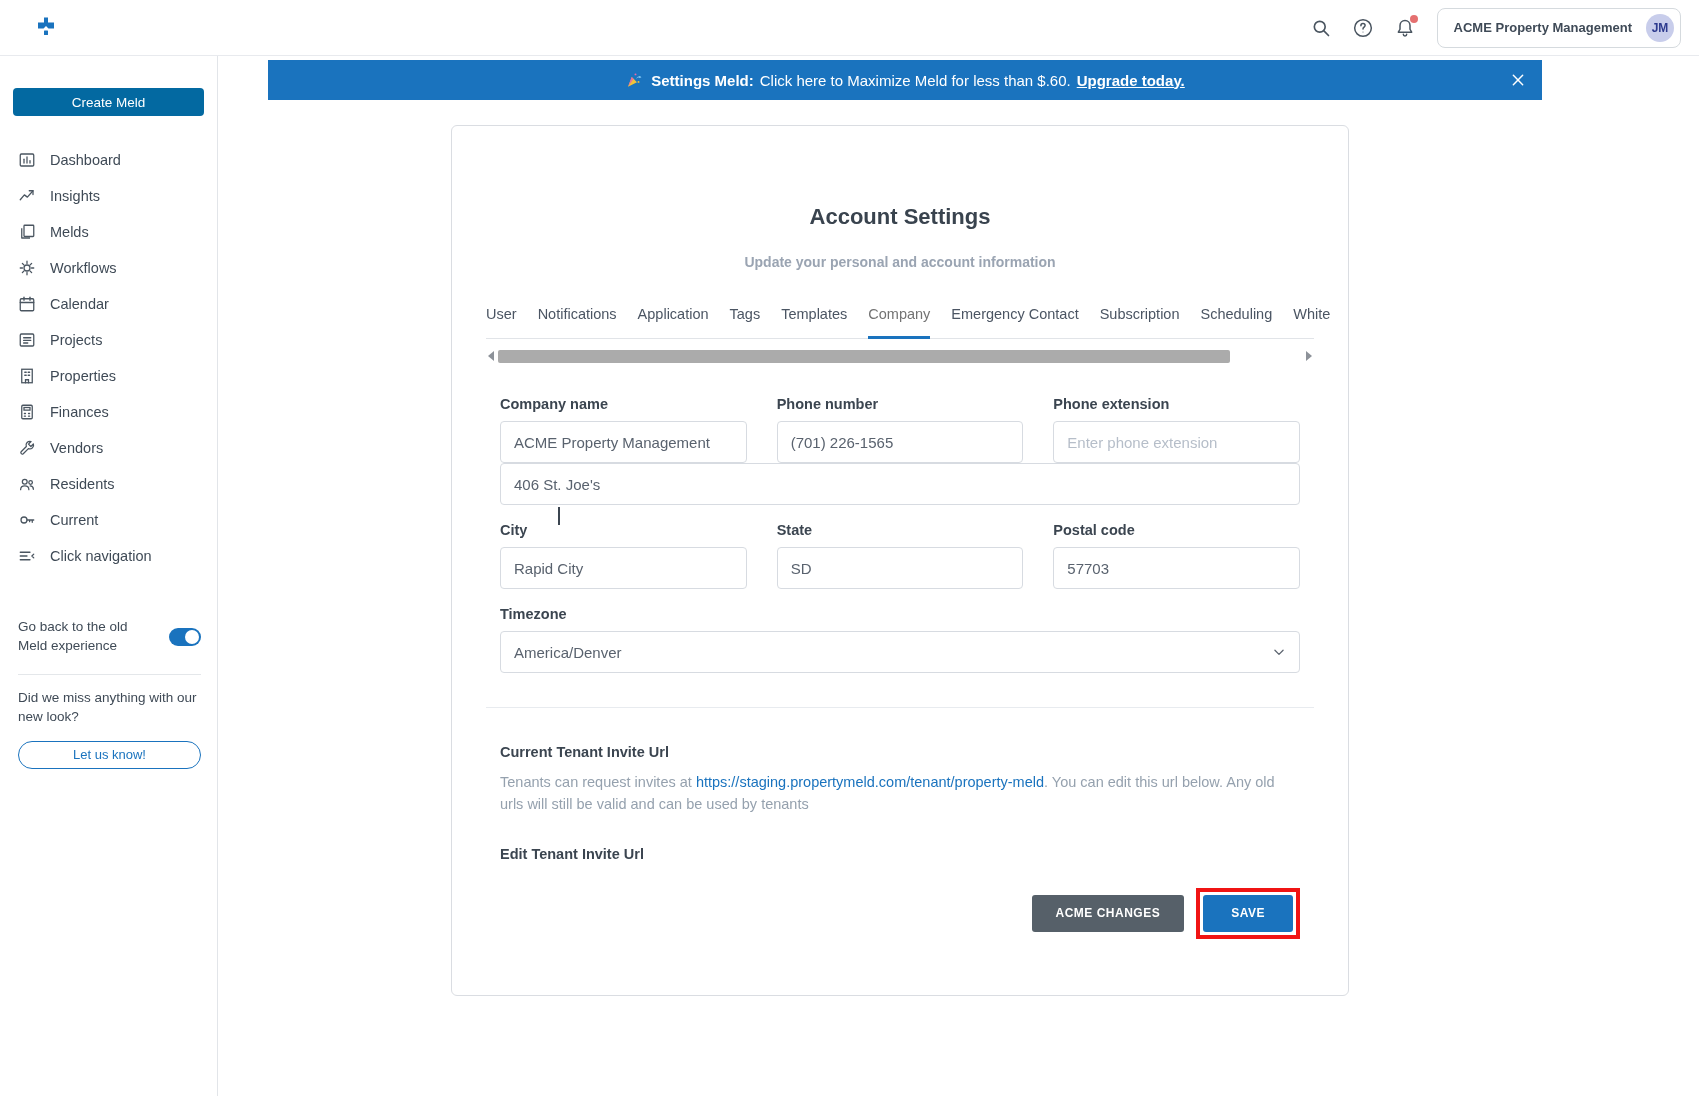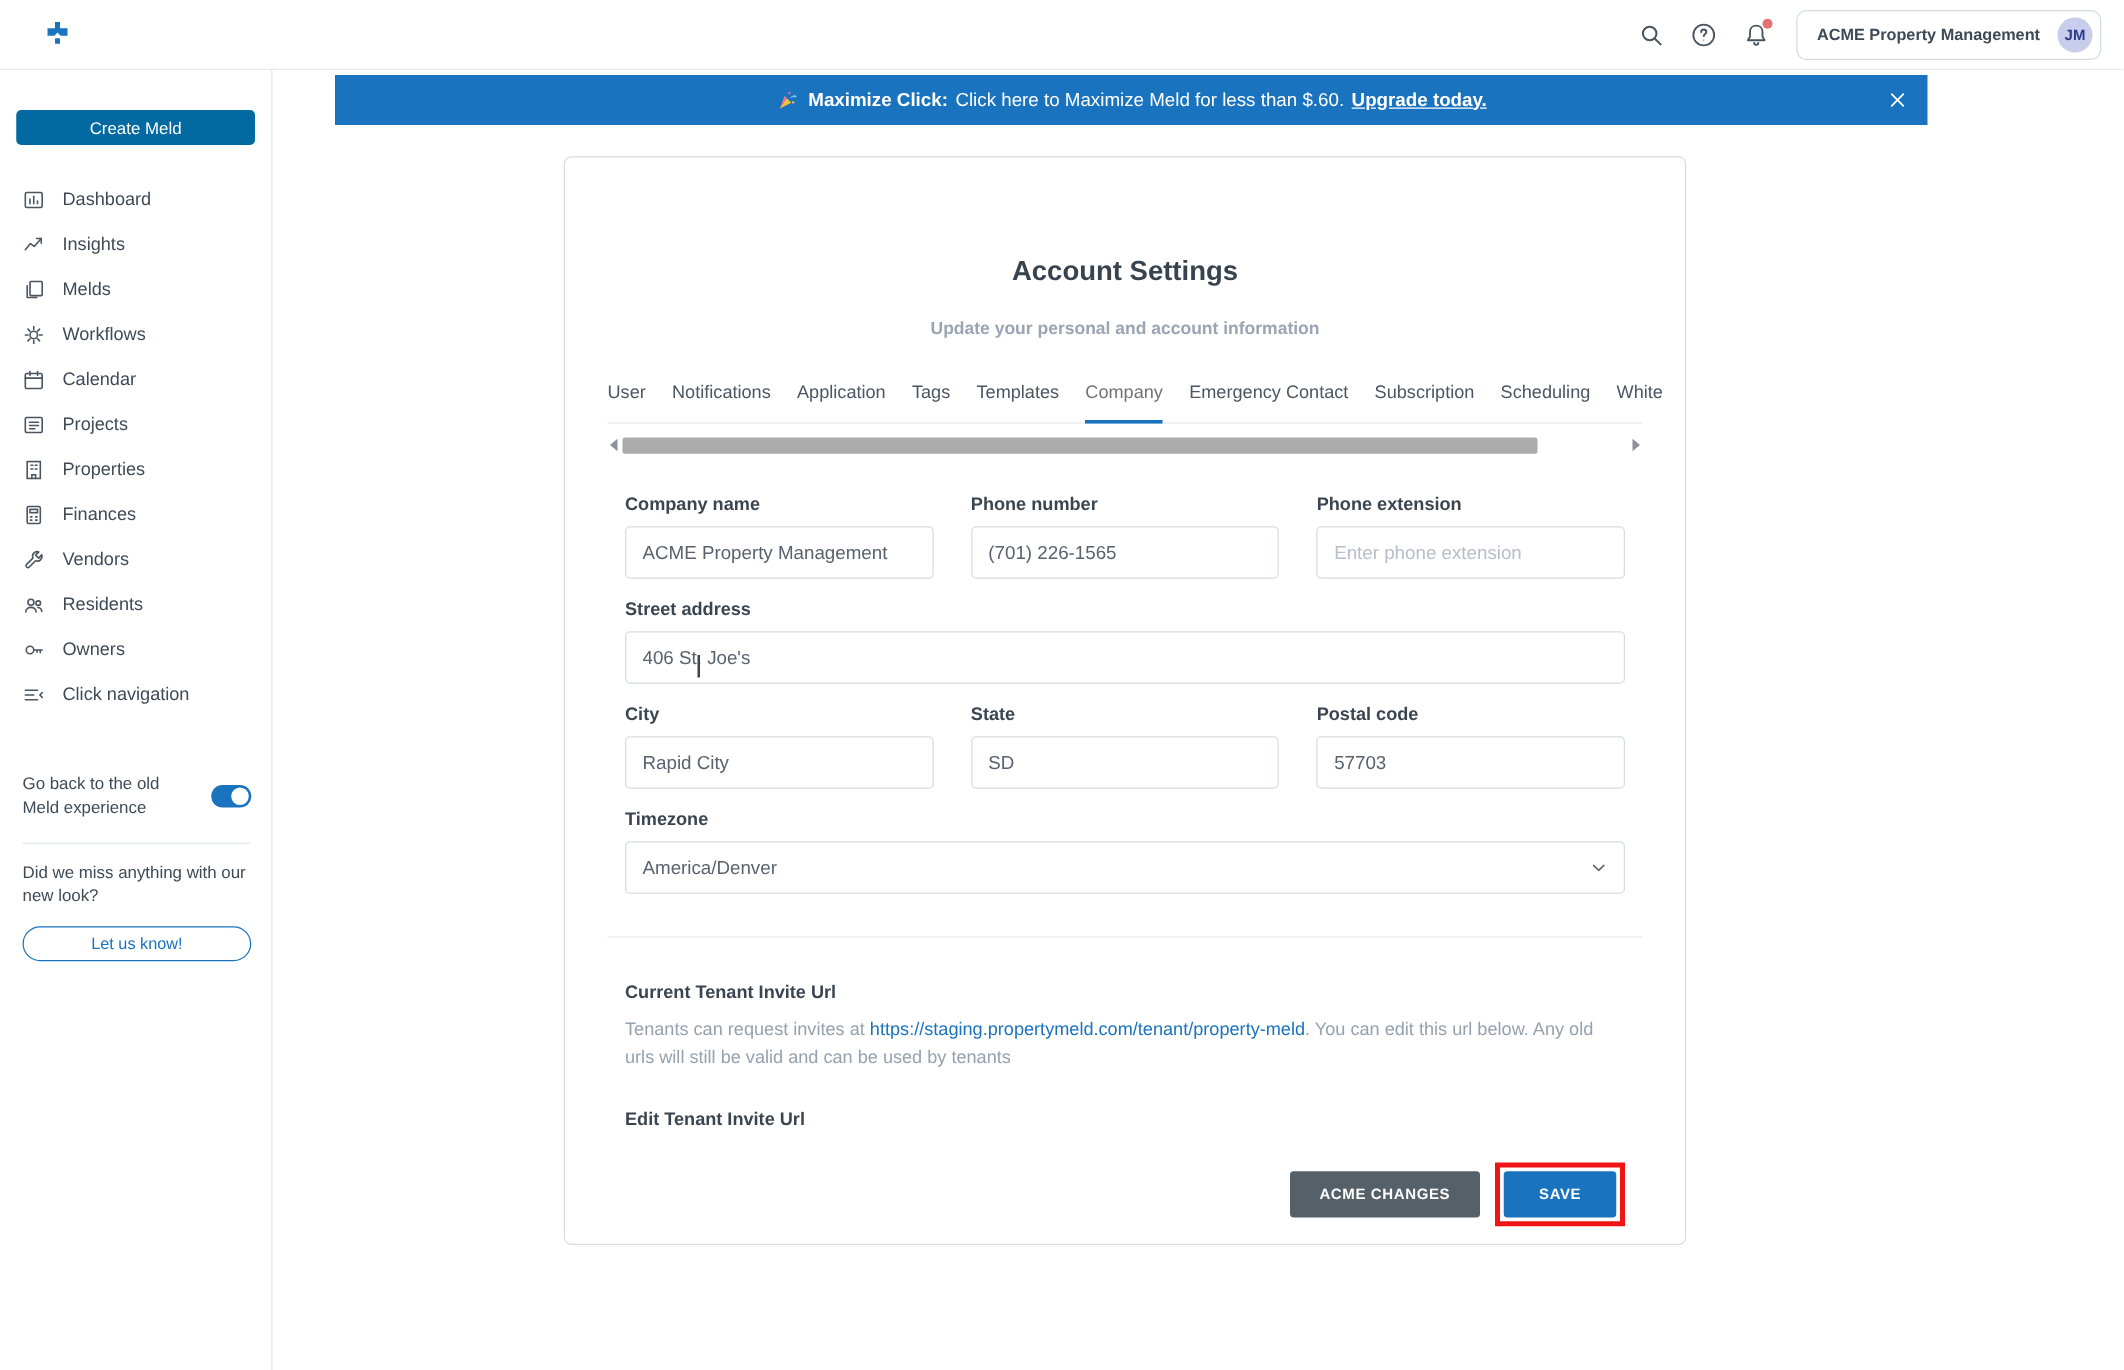--- a/index.html
+++ b/index.html
@@ -249,21 +249,21 @@
       <span class="nlabel">Residents</span>
     </div>
 
     <div class="nav-item">
       <span class="nicon">
         <svg width="18" height="18" viewBox="0 0 24 24" fill="none" stroke="currentColor" stroke-width="1.7" stroke-linecap="round">
           <circle cx="8" cy="12" r="4"></circle>
             <path d="M12 12h9M19 12v3M15.5 12v2.3"></path>
         </svg>
       </span>
-      <span class="nlabel">Owners</span>
+      <span class="nlabel">Current</span>
     </div>
 
     <div class="nav-item">
       <span class="nicon">
         <svg width="18" height="18" viewBox="0 0 24 24" fill="none" stroke="currentColor" stroke-width="1.7" stroke-linecap="round" stroke-linejoin="round">
           <path d="M3 7h13M3 12h9M3 17h13"></path>
             <path d="M21 9.5 18.5 12 21 14.5"></path>
         </svg>
       </span>
       <span class="nlabel">Click navigation</span>
@@ -289,21 +289,21 @@
   <span class="confetti">
     <svg width="18" height="18" viewBox="0 0 24 24">
       <path d="M4 21 9 8l7 7z" fill="#f0c33c"></path>
       <path d="M4 21l5-13 2.3 2.3z" fill="#e86aa6"></path>
       <circle cx="14" cy="4.5" r="1.3" fill="#e86aa6"></circle>
         <circle cx="19.5" cy="8" r="1.3" fill="#7cc3f2"></circle>
         <circle cx="18" cy="14.5" r="1.3" fill="#f0c33c"></circle>
       <path d="M15.5 9.5c2-2 4-2 6-1" stroke="#7cc3f2" stroke-width="1.2" fill="none"></path>
     </svg>
   </span>
-  <span class="b-bold">Maximize Click:</span>
+  <span class="b-bold">Settings Meld:</span>
   <span>Click here to Maximize Meld for less than $.60.</span>
   <a class="b-link">Upgrade today.</a>
   <span class="b-close">
     <svg width="16" height="16" viewBox="0 0 24 24" stroke="#fff" stroke-width="2.2" stroke-linecap="round">
       <line x1="5" y1="5" x2="19" y2="19"></line>
         <line x1="19" y1="5" x2="5" y2="19"></line>
     </svg>
   </span>
 </div>
 
@@ -344,21 +344,20 @@
         <div class="f-label">Phone number</div>
         <input class="f-input" value="(701) 226-1565" style="">
       </div>
       <div class="field">
         <div class="f-label">Phone extension</div>
         <input class="f-input" placeholder="Enter phone extension" style="">
       </div>
     </div>
 
     <div class="field">
-      <div class="f-label">Street address</div>
       <input class="f-input" value="406 St. Joe's" style="">
       <span class="caret" style="top:44px;"></span>
     </div>
 
     <div class="grid3">
       <div class="field">
         <div class="f-label">City</div>
         <input class="f-input" value="Rapid City" style="">
       </div>
       <div class="field">

